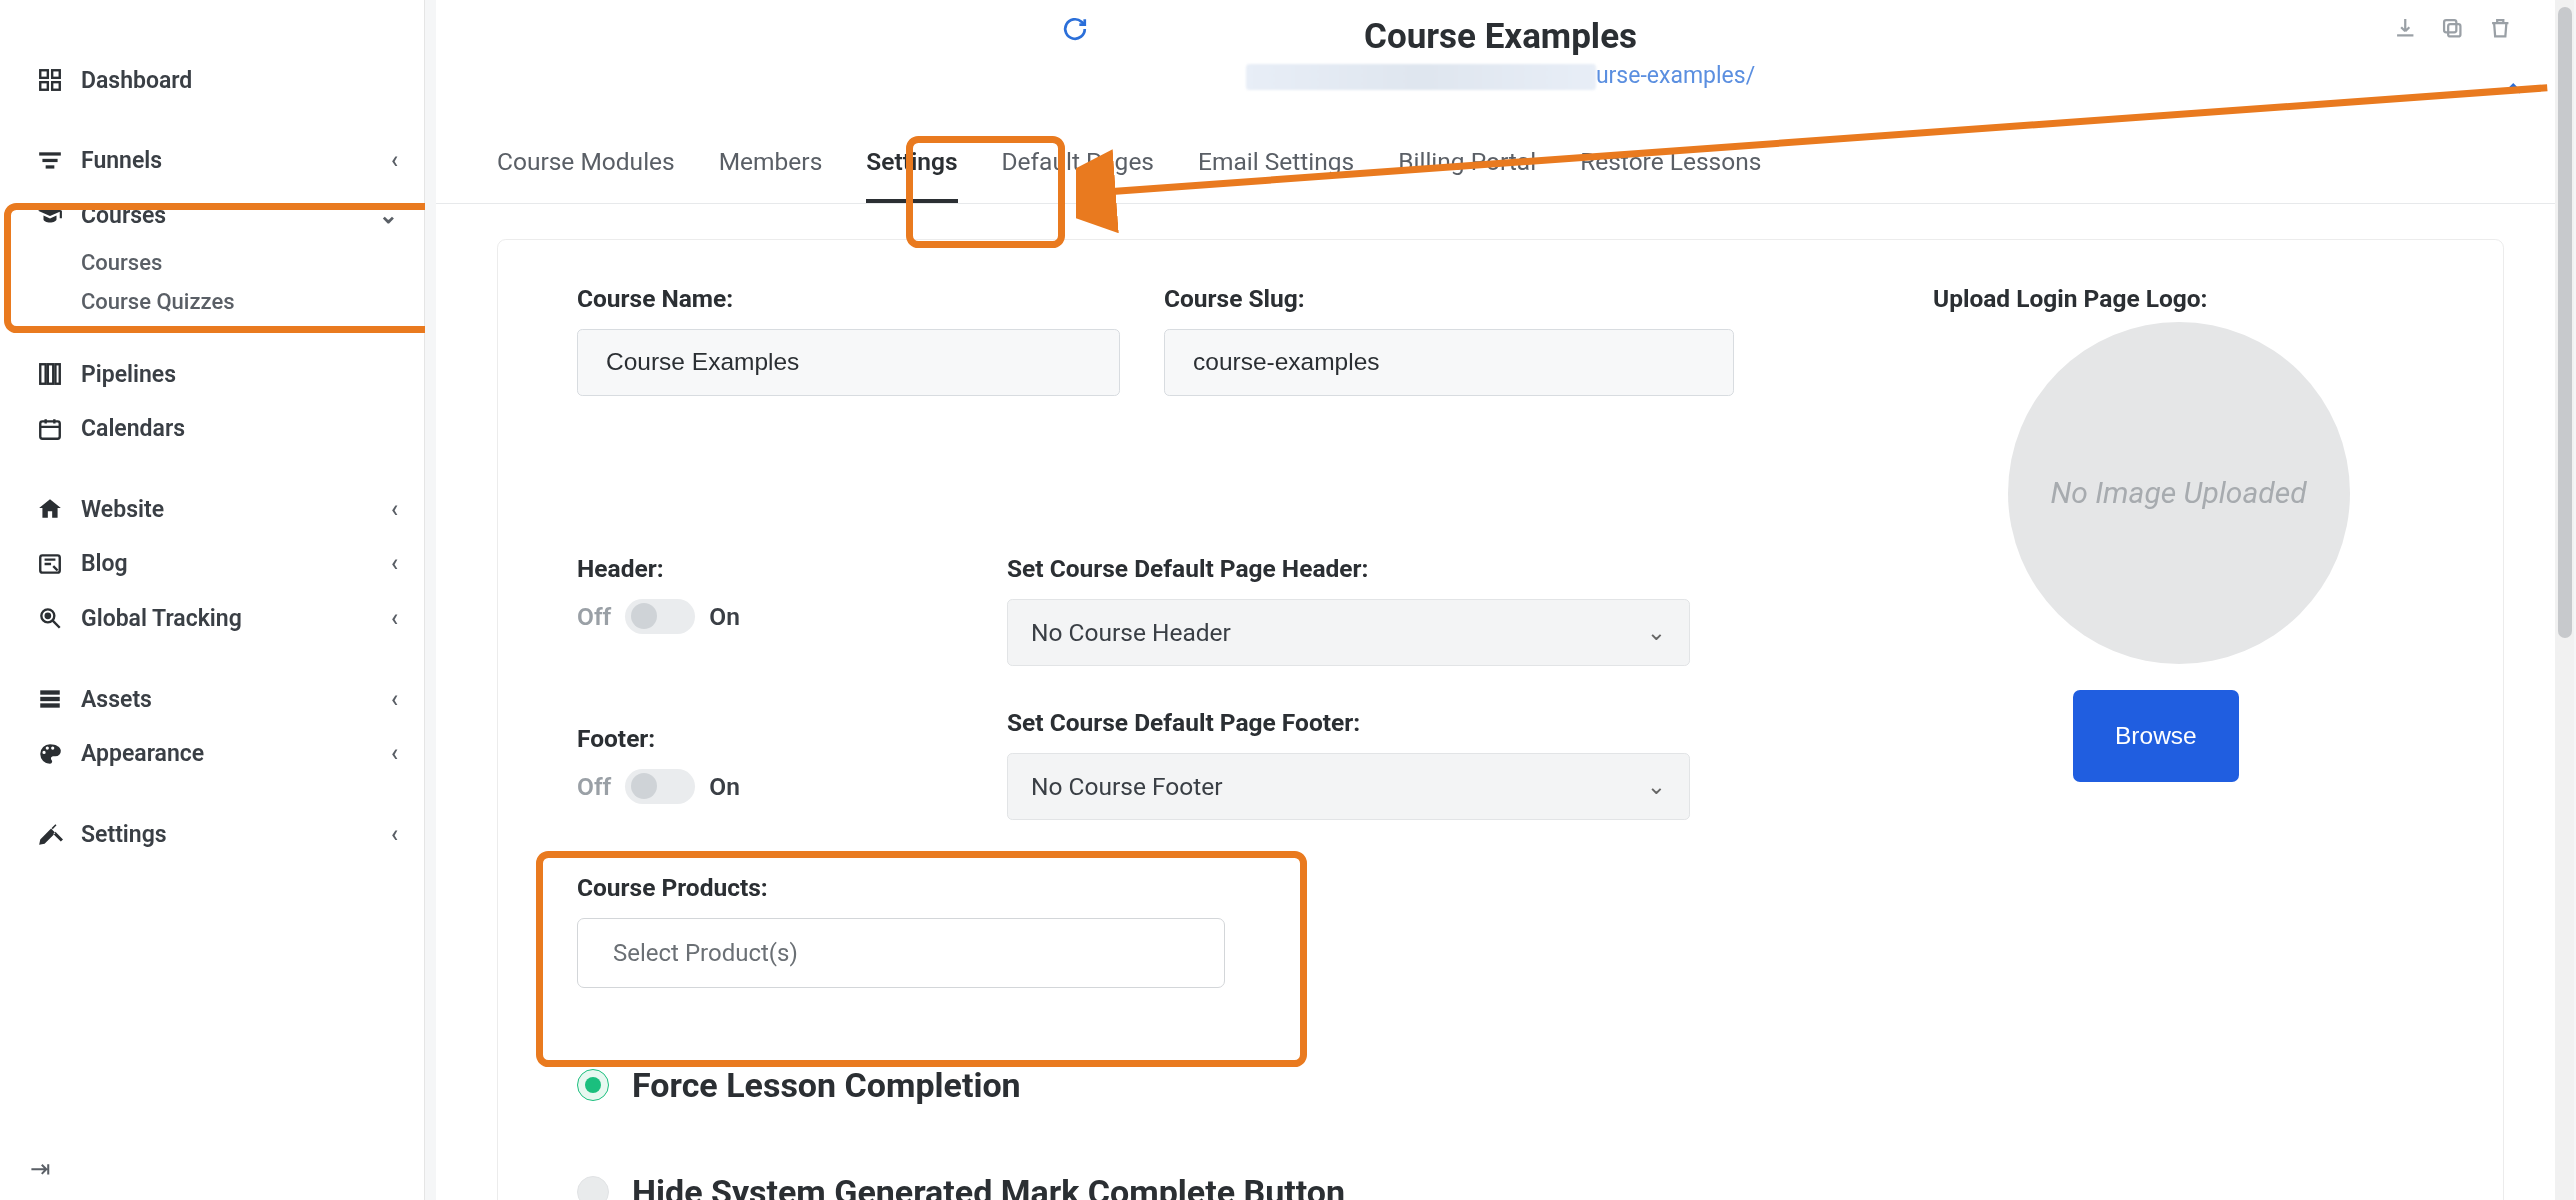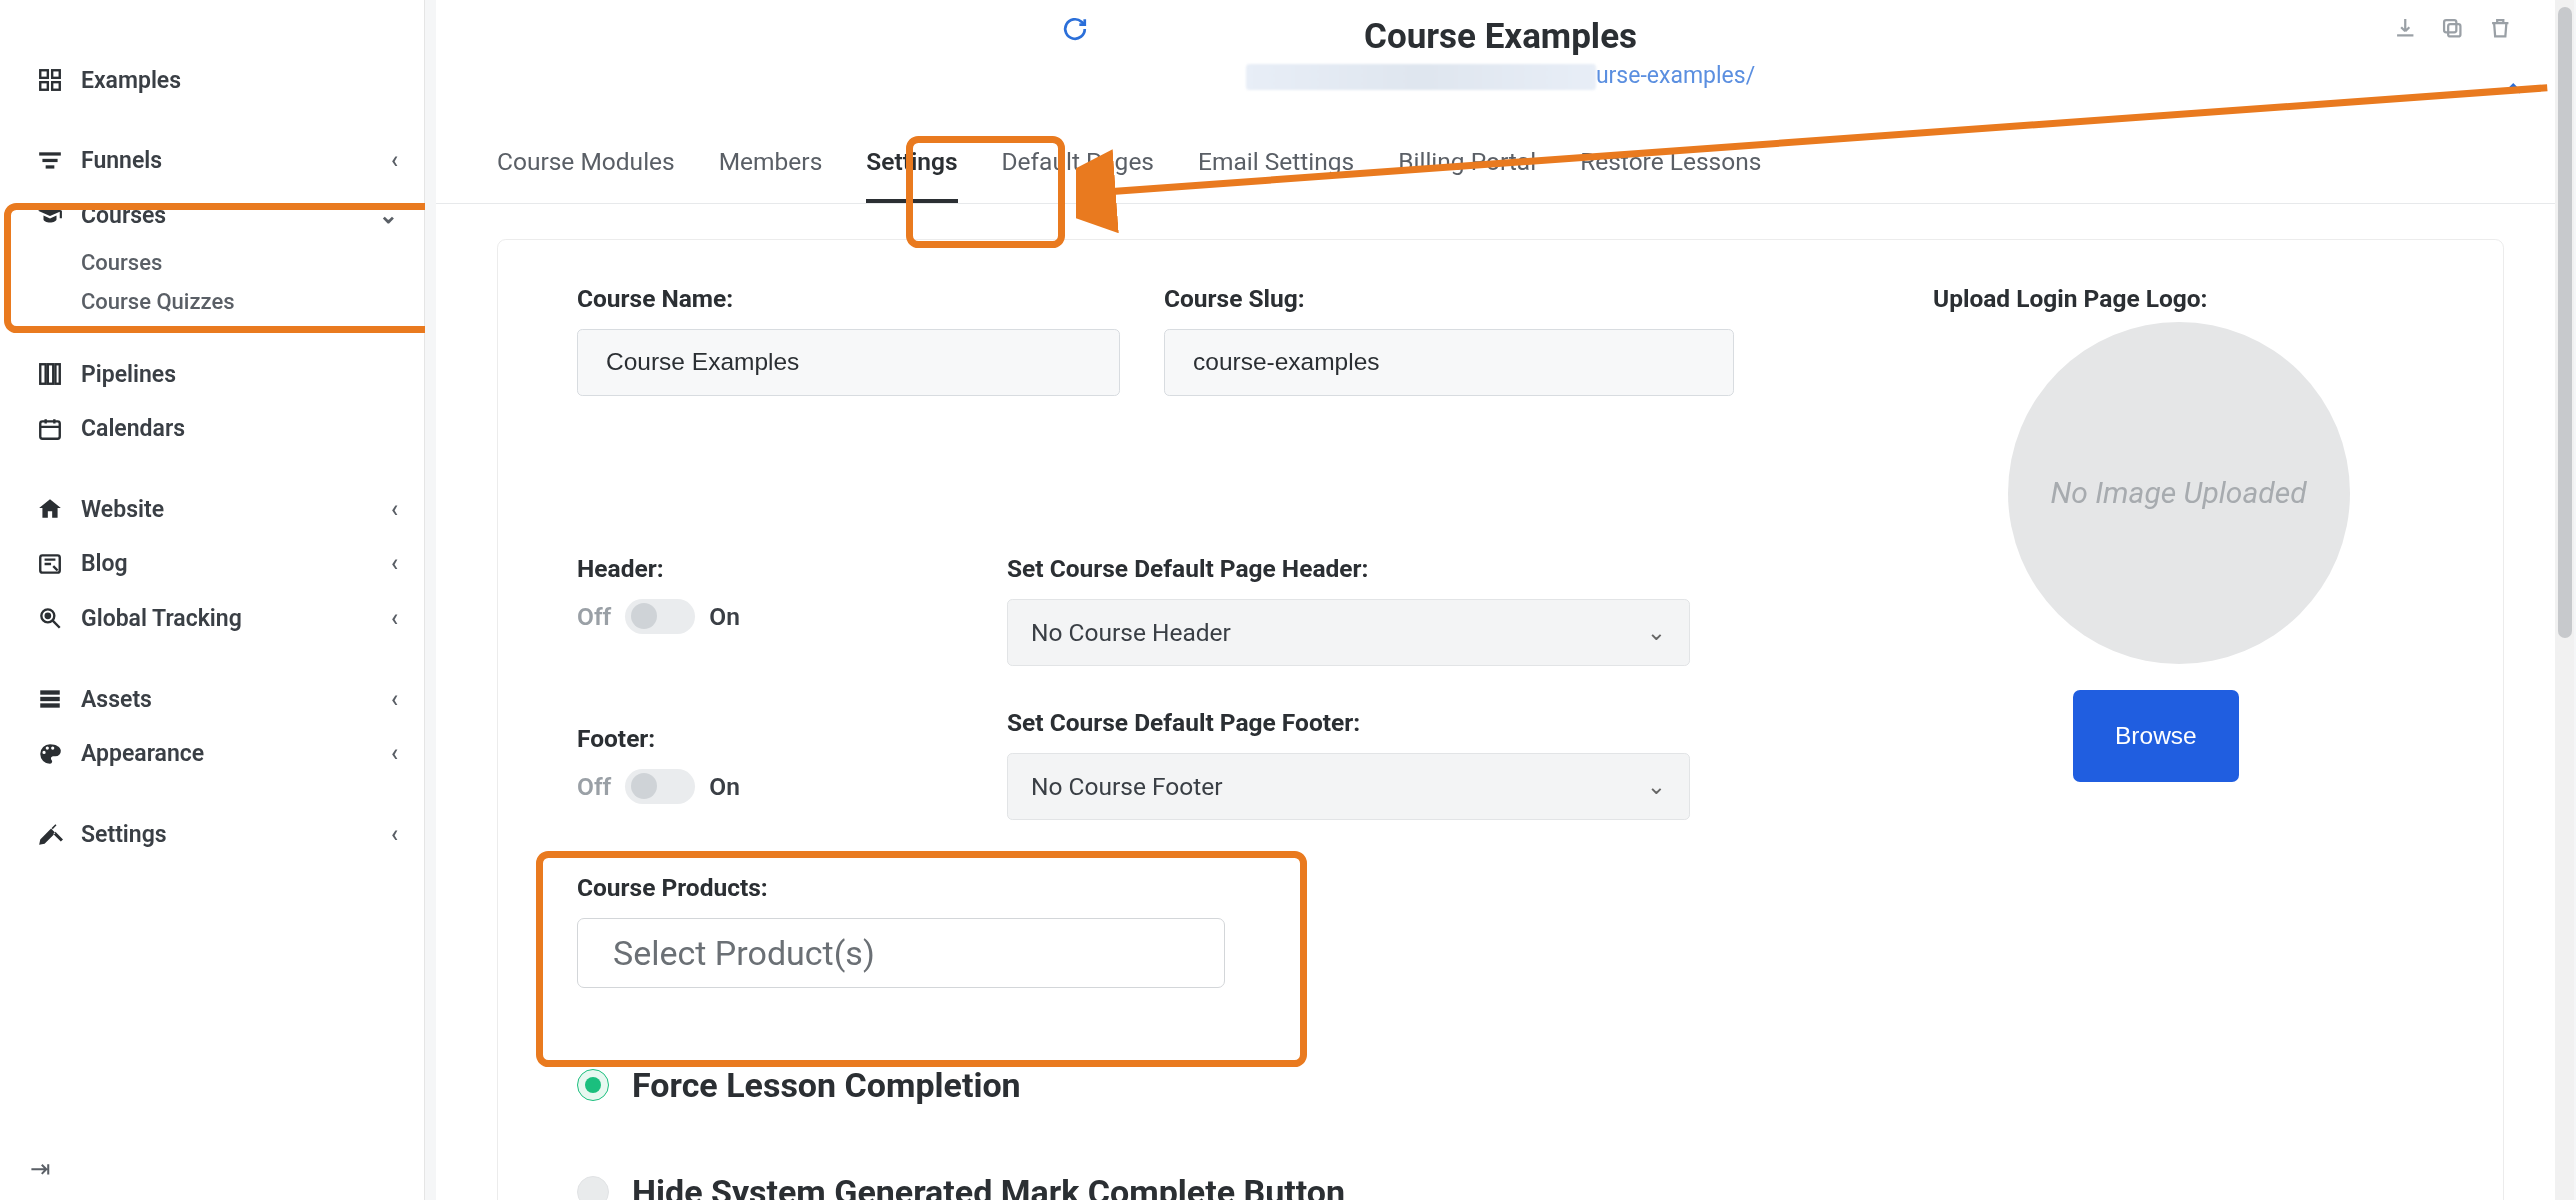--- a/index.html
+++ b/index.html
@@ -313,21 +313,21 @@
     margin-top: 53px;
     position: relative;
     width: 718px;
   }
   .products-select {
     height: 70px;
     width: 648px;
     border: 0.9px solid #d3d6d9;
     border-radius: 7px;
     background: #fff;
-    font-size: 34px;
+    font-size: 24px;
     color: #6b7075;
     padding: 0 35px;
     display: flex;
     align-items: center;
     cursor: pointer;
   }
   #hl-products {
     top: -68px;
     left: -42px;
     width: 771px;
@@ -400,21 +400,21 @@
 
     <div class="side-item">
       <span class="side-icon">
         <svg width="26" height="26" viewBox="0 0 24 24" fill="none" stroke="currentColor" stroke-width="2.2">
             <rect x="3" y="3" width="7" height="7"></rect>
             <rect x="14" y="3" width="7" height="7"></rect>
             <rect x="3" y="14" width="7" height="7"></rect>
             <rect x="14" y="14" width="7" height="7"></rect>
           </svg>
       </span>
-      <span>Examples</span>
+      <span>Dashboard</span>
     </div>
 
     <div class="side-group-gap"></div>
 
     <div class="side-item">
       <span class="side-icon">
         <svg width="26" height="26" viewBox="0 0 24 24" fill="currentColor">
             <rect x="2" y="4" width="20" height="3"></rect>
             <rect x="5" y="10" width="14" height="3"></rect>
             <rect x="8" y="16" width="8" height="3"></rect>

